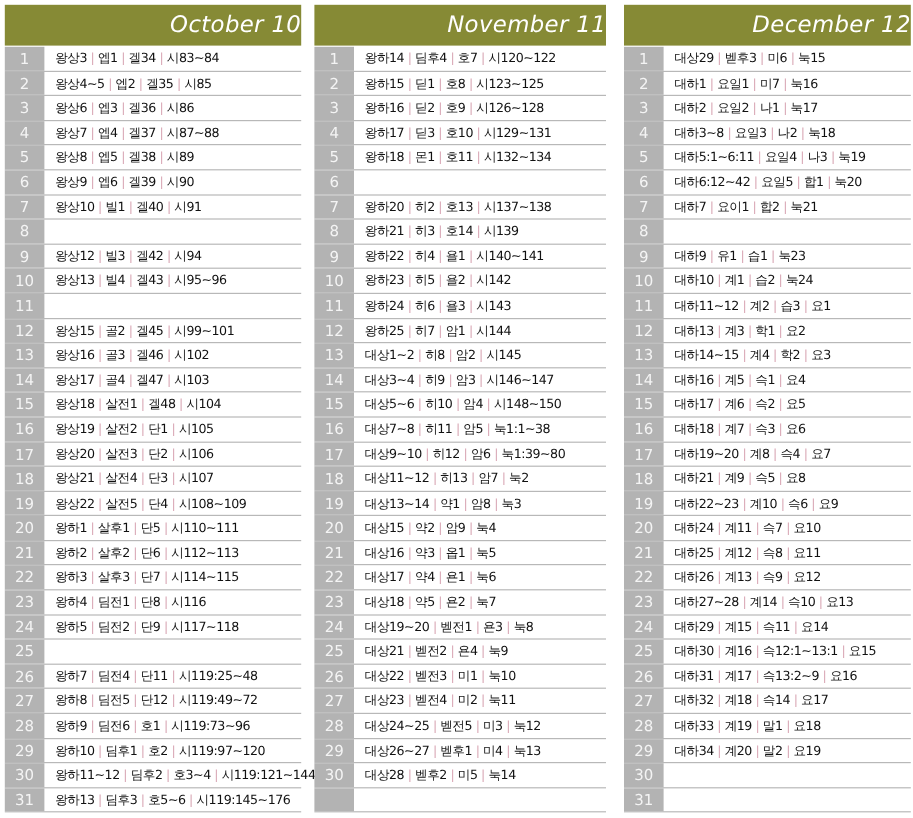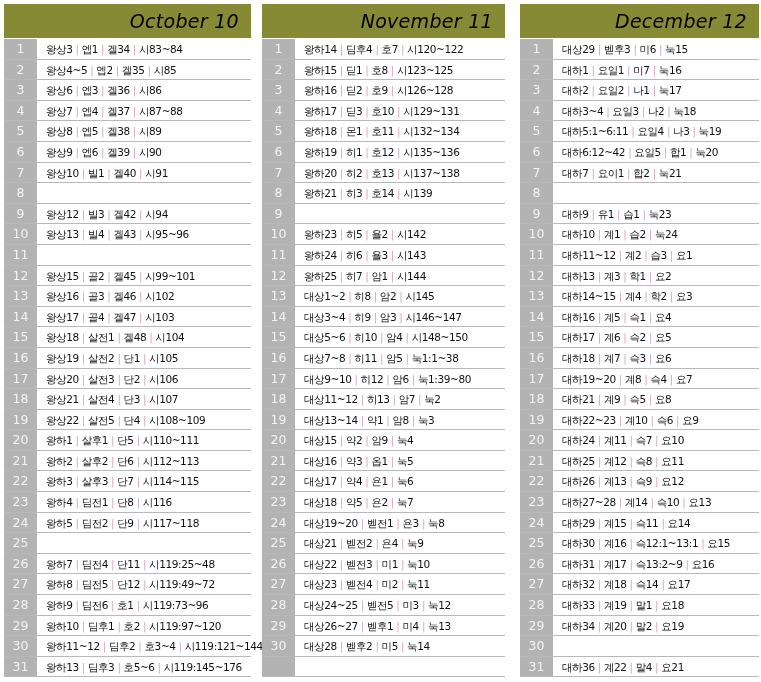--- a/index.html
+++ b/index.html
@@ -1,21 +1,21 @@
 <!DOCTYPE html>
 <html><head>
 <meta charset="utf-8">
 <style>
   html, body { margin: 0; padding: 0; background: #ffffff; }
   body { width: 761px; height: 682px; position: relative; overflow: hidden;
          font-family: "DejaVu Serif", "Liberation Serif", serif; }
   .month { position: absolute; top: 4px; }
-  .month-header { height: 34px; background: #868a35; color: #000000;
+  .month-header { height: 34px; background: #868a35; color: #ffffff;
     font-family: "DejaVu Sans", "Liberation Sans", sans-serif; font-style: italic;
-    font-size: 19px; text-align: right; padding-right: 12px; line-height: 35px;
+    font-size: 19px; text-align: right; line-height: 35px;
     box-sizing: border-box; letter-spacing: 0.3px; }
   .rows { margin-top: 1px; }
   .row { display: flex; height: 20.6px; border-bottom: 1px solid #b8b8b8; box-sizing: border-box; }
   .num { width: 33px; background: #b3b3b3; color: #f4f4f4; font-size: 12.5px;
     text-align: center; line-height: 20px; flex-shrink: 0;
     font-family: "DejaVu Sans", "Liberation Sans", sans-serif; }
   .reading { padding-left: 9px; font-size: 10.5px; line-height: 20px; color: #111;
     white-space: nowrap; letter-spacing: -0.4px; font-family: "DejaVu Sans", "Liberation Sans", sans-serif; }
   .sep { color: #d9a7b5; padding: 0 3px; }
 </style>
@@ -166,32 +166,32 @@
       <div class="row">
         <div class="num">4</div>
         <div class="reading"><span>왕하17</span><span class="sep">|</span><span>딛3</span><span class="sep">|</span><span>호10</span><span class="sep">|</span><span>시129~131</span></div>
       </div>
       <div class="row">
         <div class="num">5</div>
         <div class="reading"><span>왕하18</span><span class="sep">|</span><span>몬1</span><span class="sep">|</span><span>호11</span><span class="sep">|</span><span>시132~134</span></div>
       </div>
       <div class="row">
         <div class="num">6</div>
-        <div class="reading"><span>왕하19</span><span class="sep">|</span><span>히1</span><span class="sep">|</span><span>호12</span><span class="sep">|</span><span>시135~136</span></div>
       </div>
       <div class="row">
         <div class="num">7</div>
         <div class="reading"><span>왕하20</span><span class="sep">|</span><span>히2</span><span class="sep">|</span><span>호13</span><span class="sep">|</span><span>시137~138</span></div>
       </div>
       <div class="row">
         <div class="num">8</div>
         <div class="reading"><span>왕하21</span><span class="sep">|</span><span>히3</span><span class="sep">|</span><span>호14</span><span class="sep">|</span><span>시139</span></div>
       </div>
       <div class="row">
         <div class="num">9</div>
+        <div class="reading"><span>왕하22</span><span class="sep">|</span><span>히4</span><span class="sep">|</span><span>욜1</span><span class="sep">|</span><span>시140~141</span></div>
       </div>
       <div class="row">
         <div class="num">10</div>
         <div class="reading"><span>왕하23</span><span class="sep">|</span><span>히5</span><span class="sep">|</span><span>욜2</span><span class="sep">|</span><span>시142</span></div>
       </div>
       <div class="row">
         <div class="num">11</div>
         <div class="reading"><span>왕하24</span><span class="sep">|</span><span>히6</span><span class="sep">|</span><span>욜3</span><span class="sep">|</span><span>시143</span></div>
       </div>
       <div class="row">
@@ -286,21 +286,21 @@
       <div class="row">
         <div class="num">2</div>
         <div class="reading"><span>대하1</span><span class="sep">|</span><span>요일1</span><span class="sep">|</span><span>미7</span><span class="sep">|</span><span>눅16</span></div>
       </div>
       <div class="row">
         <div class="num">3</div>
         <div class="reading"><span>대하2</span><span class="sep">|</span><span>요일2</span><span class="sep">|</span><span>나1</span><span class="sep">|</span><span>눅17</span></div>
       </div>
       <div class="row">
         <div class="num">4</div>
-        <div class="reading"><span>대하3~4</span><span class="sep">|</span><span>요일3</span><span class="sep">|</span><span>나2</span><span class="sep">|</span><span>눅18</span></div>
+        <div class="reading"><span>대하3~8</span><span class="sep">|</span><span>요일3</span><span class="sep">|</span><span>나2</span><span class="sep">|</span><span>눅18</span></div>
       </div>
       <div class="row">
         <div class="num">5</div>
         <div class="reading"><span>대하5:1~6:11</span><span class="sep">|</span><span>요일4</span><span class="sep">|</span><span>나3</span><span class="sep">|</span><span>눅19</span></div>
       </div>
       <div class="row">
         <div class="num">6</div>
         <div class="reading"><span>대하6:12~42</span><span class="sep">|</span><span>요일5</span><span class="sep">|</span><span>합1</span><span class="sep">|</span><span>눅20</span></div>
       </div>
       <div class="row">
@@ -392,16 +392,15 @@
       </div>
       <div class="row">
         <div class="num">29</div>
         <div class="reading"><span>대하34</span><span class="sep">|</span><span>계20</span><span class="sep">|</span><span>말2</span><span class="sep">|</span><span>요19</span></div>
       </div>
       <div class="row">
         <div class="num">30</div>
       </div>
       <div class="row">
         <div class="num">31</div>
-        <div class="reading"><span>대하36</span><span class="sep">|</span><span>계22</span><span class="sep">|</span><span>말4</span><span class="sep">|</span><span>요21</span></div>
       </div>
     </div>
 </div>
 
 </body></html>

